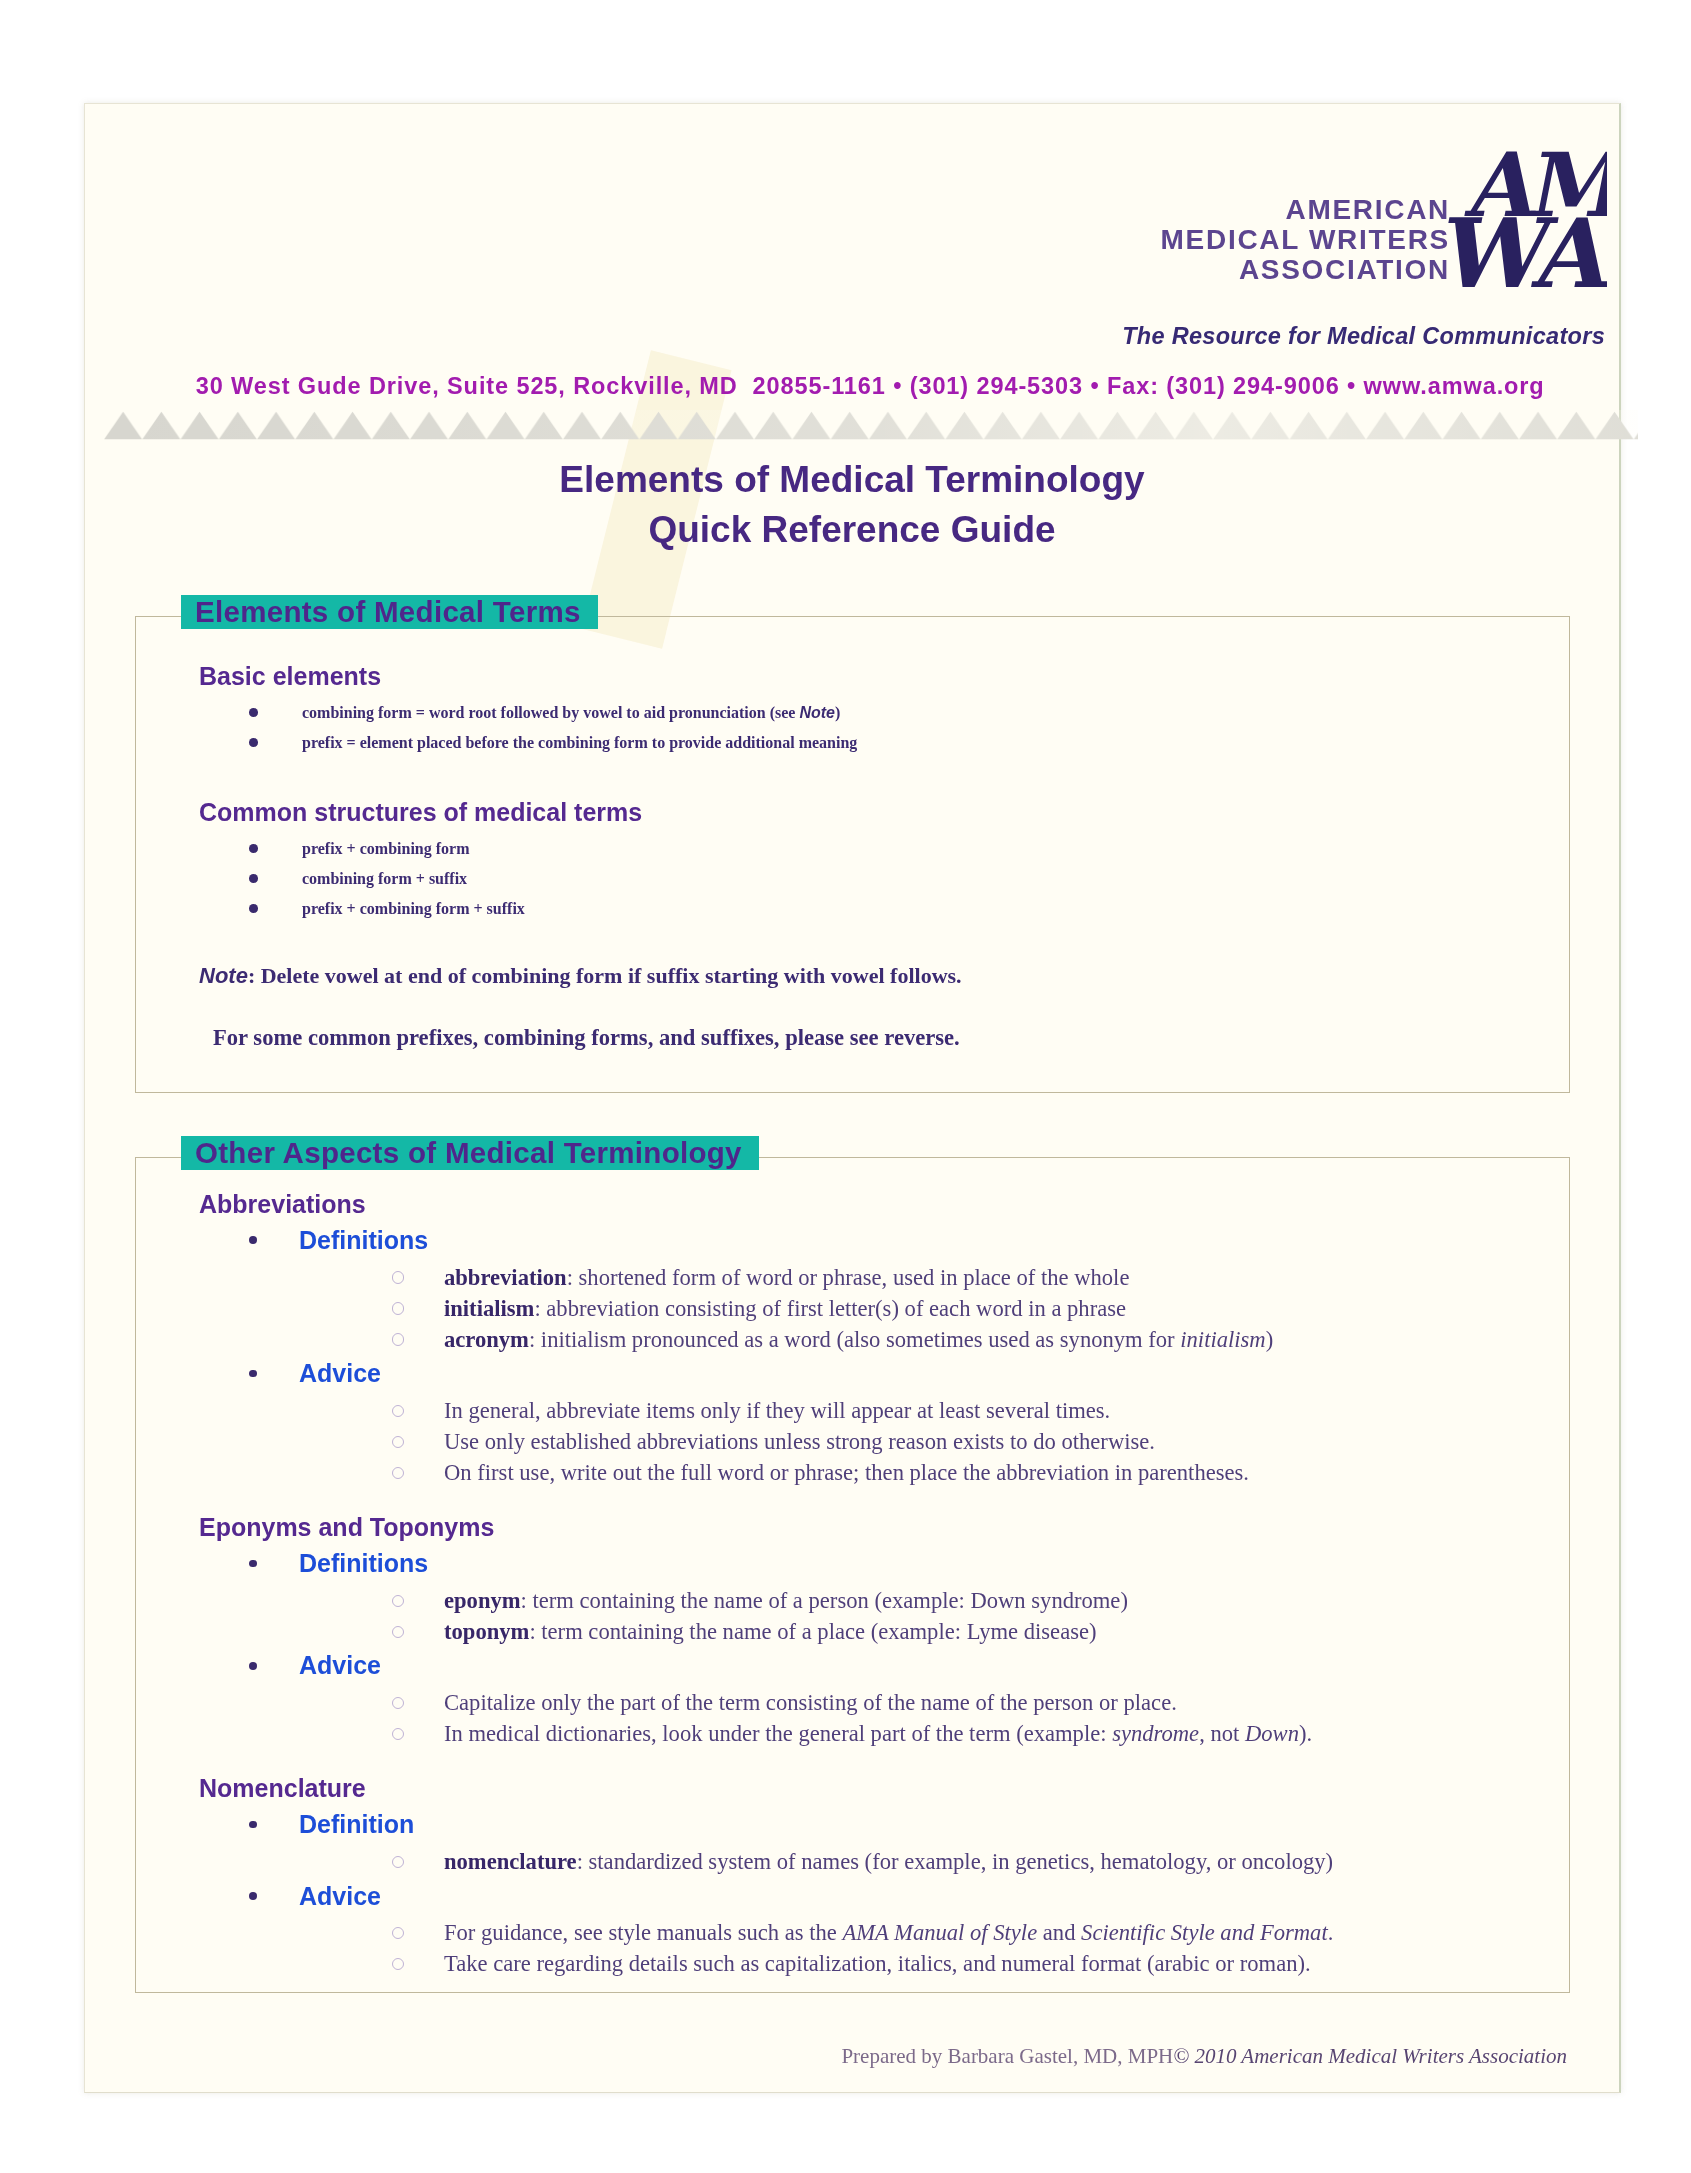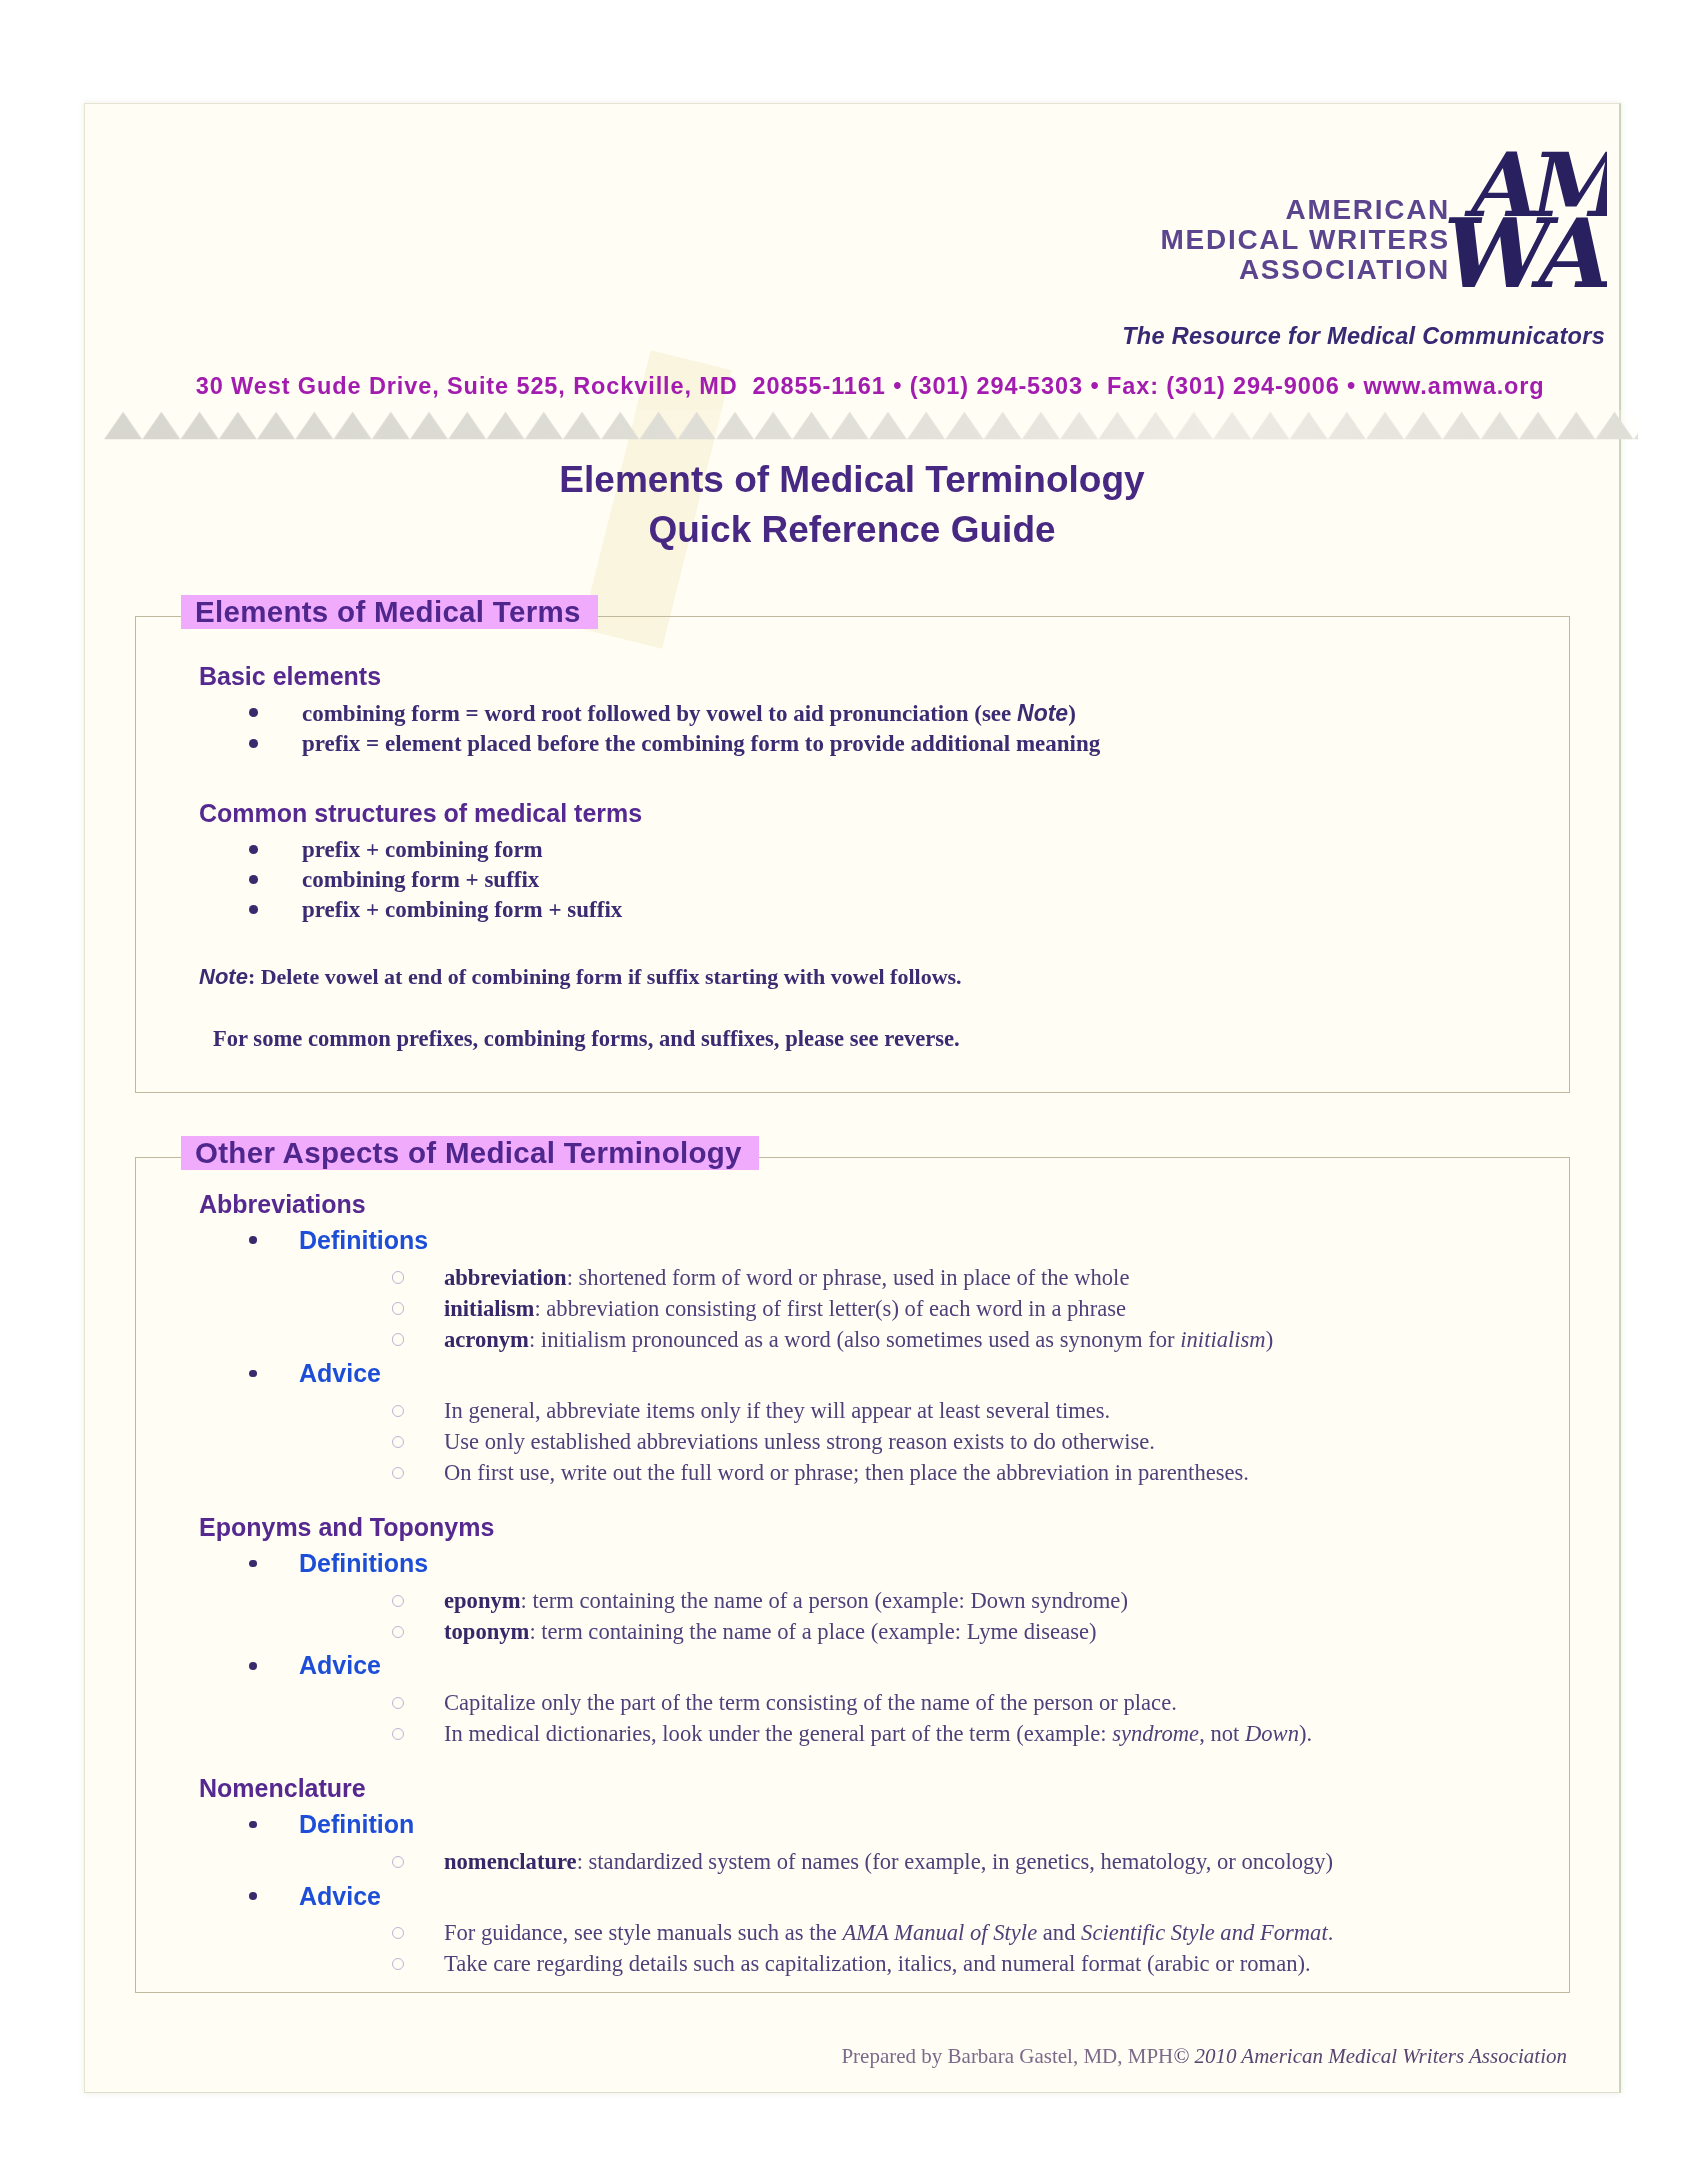--- a/index.html
+++ b/index.html
@@ -23,31 +23,31 @@
            font-family:"Liberation Sans",sans-serif;font-weight:bold;font-size:23.5px;
            letter-spacing:0.9px;color:#a21caf;}
   .zigzag{position:absolute;top:306px;left:19px;right:15.6px;height:29.5px;}
   .title{position:absolute;top:351px;left:0;right:0;text-align:center;
          font-family:"Liberation Sans",sans-serif;font-weight:bold;font-size:37px;
          line-height:50px;color:#472882;}
   
   .rbox{position:absolute;left:50px;right:49px;border:1.7px solid #c0b89c;background:transparent;}
   .box1{top:512px;height:475px;}
   .box2{top:1053px;height:834px;}
-  .legend{position:absolute;top:-22px;left:45px;background:#f0abfc;padding:0 17.4px 0 14px;
+  .legend{position:absolute;top:-22px;left:45px;background:#14b8a6;padding:0 17.4px 0 14px;
           font-family:"Liberation Sans",sans-serif;font-weight:bold;font-size:29.5px;
           color:#4f268b;letter-spacing:0.3px;white-space:nowrap;}
   .box-content{position:absolute;left:0;right:0;top:0;padding:45px 35px 0 63px;}
   .box2 .box-content{padding-top:31px;}
   ul{list-style:none;margin:0;padding:0;}
   
   .group-h{font-family:"Liberation Sans",sans-serif;font-weight:bold;font-size:25px;
            color:#552990;margin:40px 0 7px;}
   .group-h:first-child{margin-top:0;}
-  .b1-item{position:relative;padding-left:103px;line-height:30px;font-size:23px;
+  .b1-item{position:relative;padding-left:103px;line-height:30px;font-size:16px;
            font-weight:bold;color:#3c2b72;}
   .dot{position:absolute;left:50px;top:10.4px;width:8.7px;height:8.7px;border-radius:50%;
        background:#3a2a6d;}
   .note-line{margin-top:36px;font-size:22px;font-weight:bold;color:#3c2b72;line-height:31px;}
   .see-line{margin-top:31px;padding-left:14px;font-size:22.6px;font-weight:bold;
             color:#3c2b72;line-height:31px;}
   
   .topic-h{font-family:"Liberation Sans",sans-serif;font-weight:bold;font-size:25px;
            color:#552990;margin:24px 0 5.2px;line-height:31px;}
   .topic-h:first-child{margin-top:0;}

